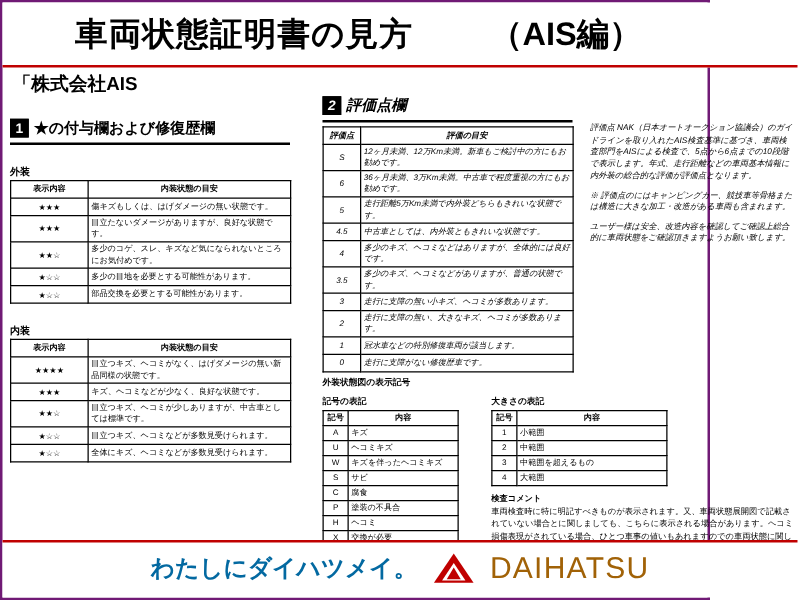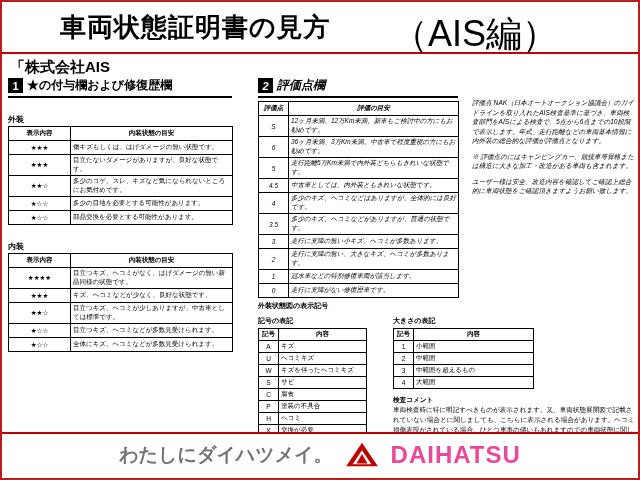--- a/index.html
+++ b/index.html
@@ -6,38 +6,38 @@
   html, body { margin:0; padding:0; }
   body {
     width: 640px; height: 480px;
     font-family: "Liberation Sans", sans-serif;
     background: #ffffff;
     color: #000;
     position: relative;
     overflow: hidden;
   }
   #page {
-    position: absolute; left:0; top:0; width:640px; height:480px;
-    border: 2px solid #b91c1c;
+    position: absolute; left:0; top:0; width:568px; height:480px;
+    border: 2px solid #701a75;
     padding-left: 36px;
   }
   
   .header {
     position:absolute; left:0; top:0; width:636px; height:52px;
     background:#ffffff;
     border-bottom:2px solid #c00000;
   }
   .header-title {
     position:absolute; left:58px; top:8px;
     font-size:26px; font-weight:bold; letter-spacing:1px;
     white-space:nowrap;
   }
   .header-sub {
     position:absolute; left:390px; top:8px;
-    font-size:36px; font-weight:normal;
+    font-size:26px; font-weight:bold;
     white-space:nowrap;
     text-align:center;
   }
   
   .company {
     position:absolute; left:8px; top:56px;
     font-size:15px; font-weight:bold;
   }
   
   .numbox {
@@ -63,21 +63,21 @@
   }
   table td, table th {
     border:0.7px solid #000;
     padding:1px 2px;
     vertical-align:middle;
     font-weight:normal;
   }
   .thead td { text-align:center; font-weight:bold; background:#fff; }
   .star { text-align:center; letter-spacing:0px; white-space:nowrap; }
   
-  .leftblock { position:absolute; left:6px; top:74px; width:224px; }
+  .leftblock { position:absolute; left:6px; top:92px; width:224px; }
   .sublabel { font-size:8px; font-weight:bold; margin:16px 0 1px 0; }
   .tbl-grade { width:224px; }
   .tbl-grade td.c1 { width:62px; text-align:center; }
   .tbl-grade td.c2 { width:162px; }
   .rowh { height:14px; }
   
   .rightblock { position:absolute; left:256px; top:74px; width:378px;font-style:italic; }
   .tbl-point { width:200px; }
   .tbl-point td.p1 { width:30px; text-align:center; }
   .tbl-point td.p2 { width:170px; }
@@ -103,29 +103,29 @@
   .footer {
     position:absolute; left:0; bottom:0; width:636px; height:46px;
     border-top:2px solid #c00000;
     background:#fff;
   }
   .footer-inner {
     position:absolute; left:0; top:0; width:636px; height:42px;
     display:flex; align-items:center; justify-content:center; gap:10px;
   }
   .slogan {
-    font-size:19px; font-weight:bold; color:#737373;
+    font-size:19px; font-weight:bold; color:#0369a1;
     letter-spacing:0px; white-space:nowrap;
   }
   .brandmark {
     width:38px; height:28px;
     position:relative;
   }
   .brandname {
-    font-size:24px; font-weight:bold; color:#ec4899; letter-spacing:1px;
+    font-size:24px; font-weight:normal; color:#a16207; letter-spacing:1px;
   }
   .hline { border:none; border-top:2px solid #000; margin:2px 0 3px 0; }
 </style>
 </head>
 <body>
 
 <div id="page">
 
   <div class="header">
     <div class="header-title">車両状態証明書の見方</div>

